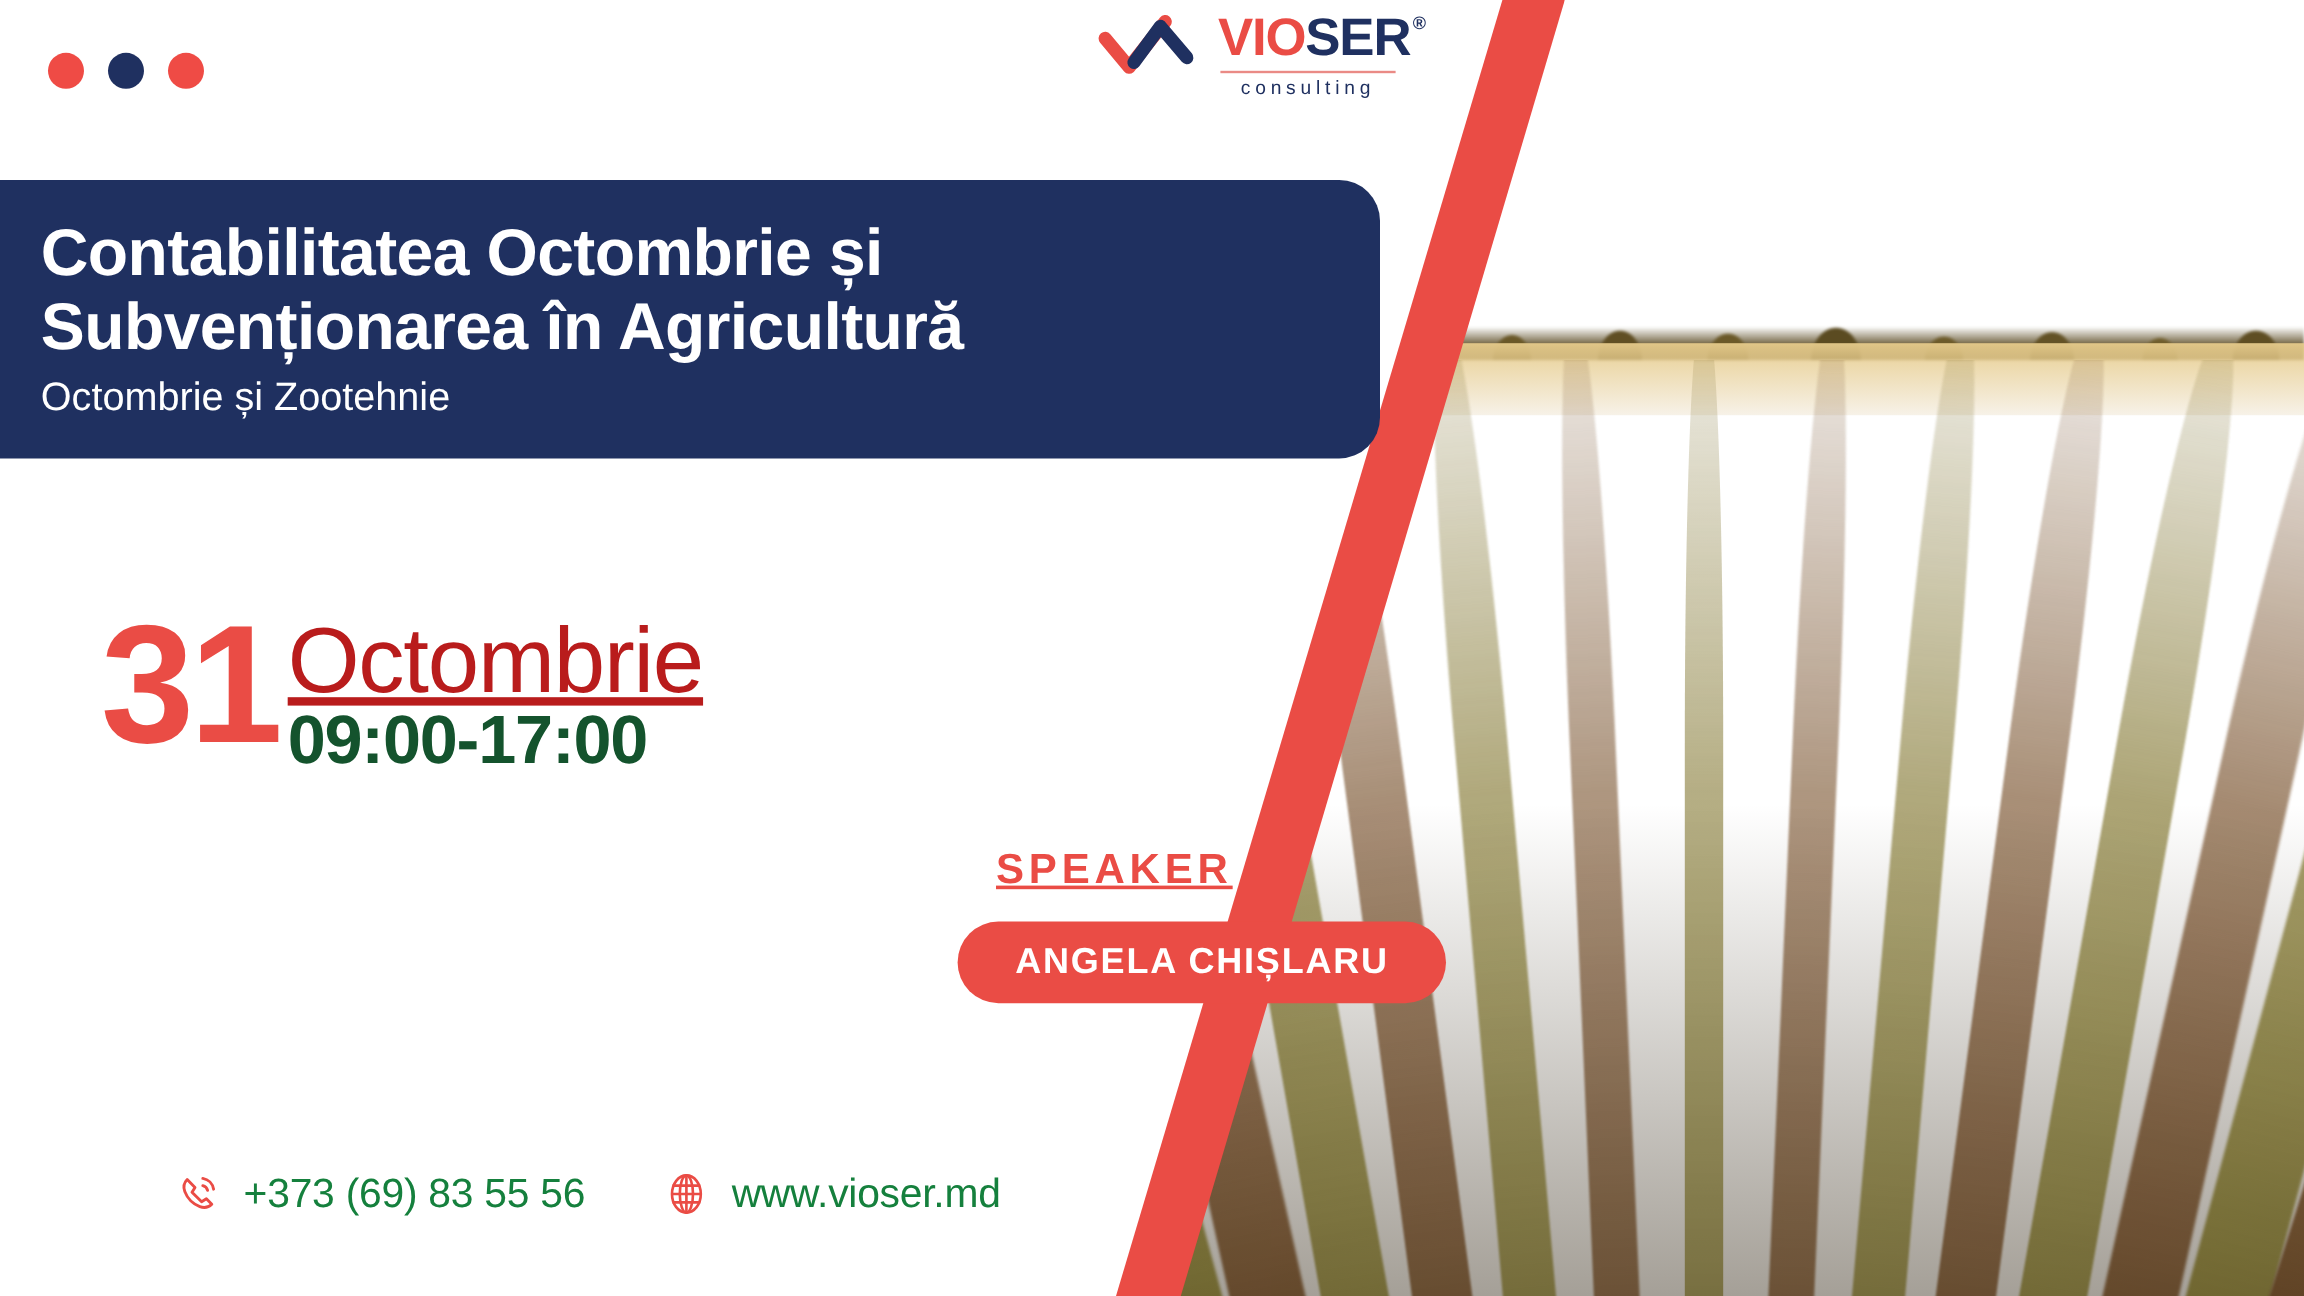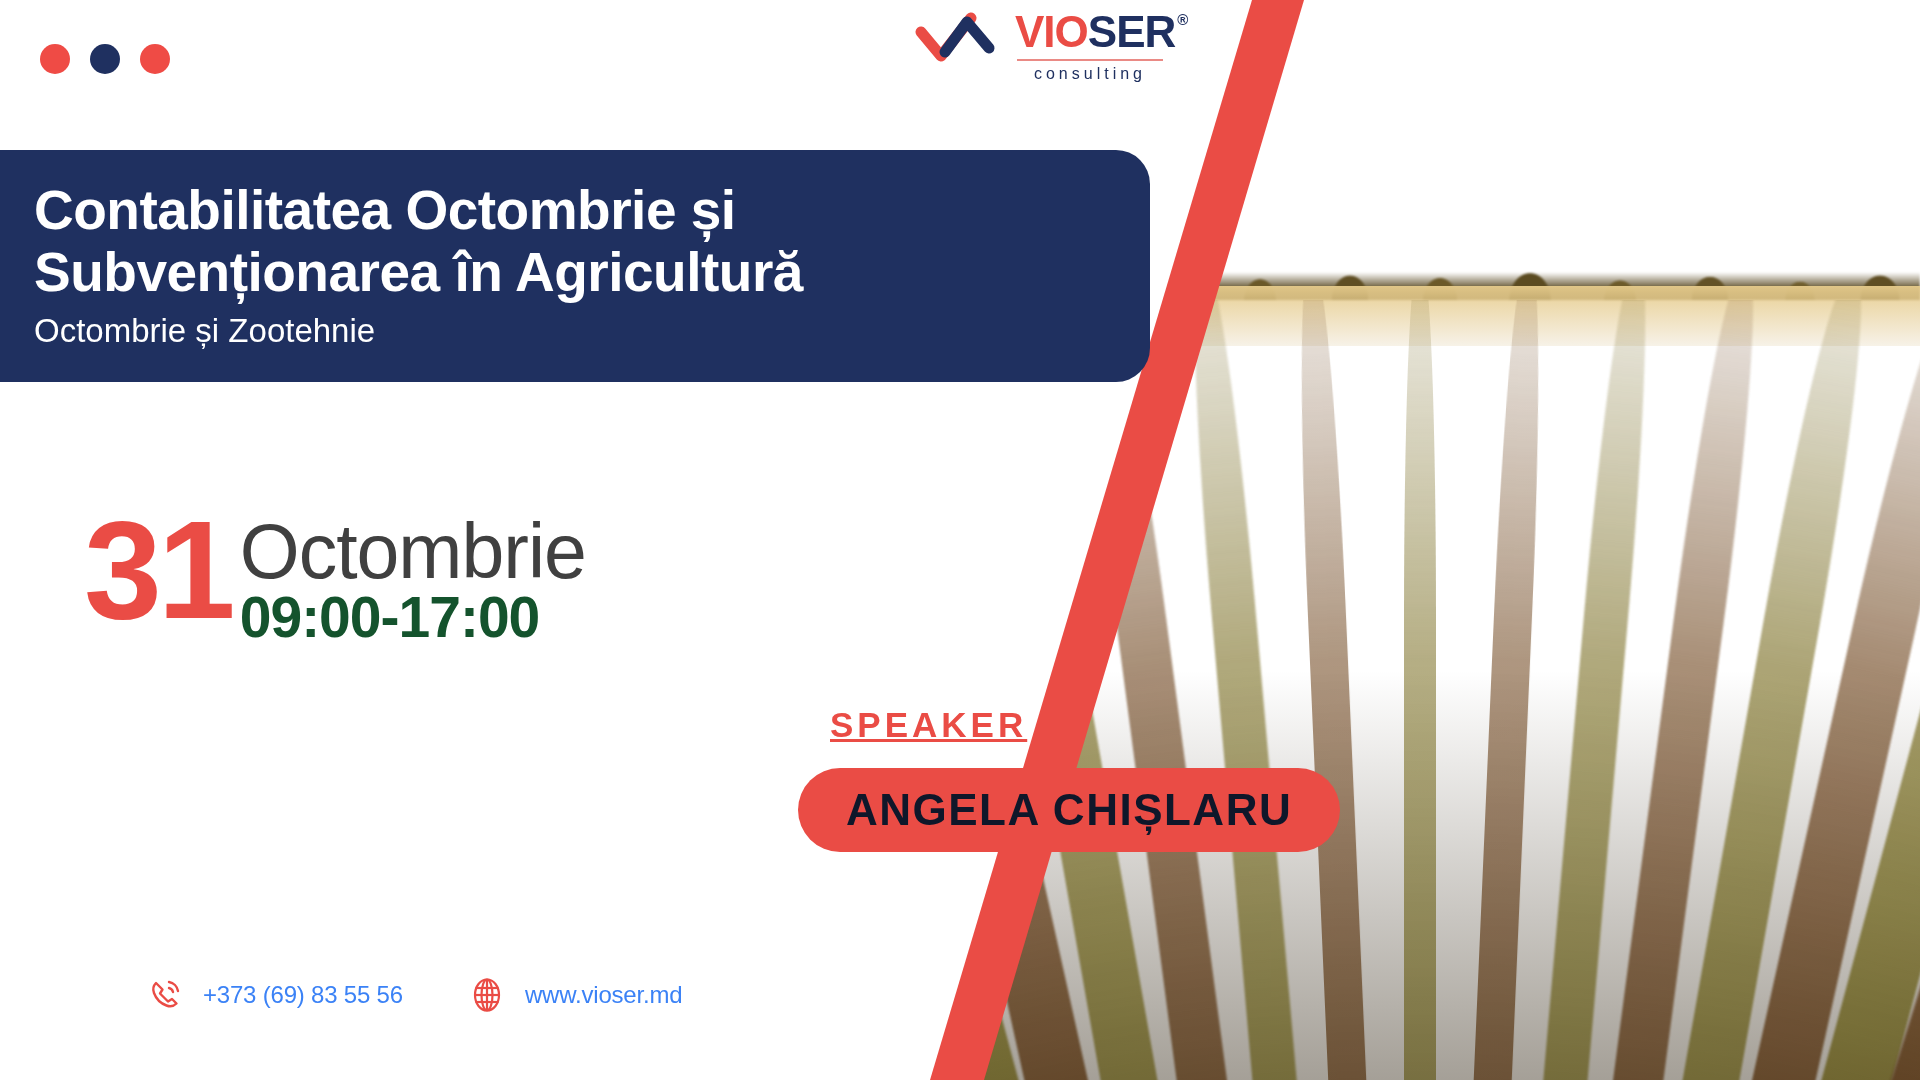--- a/index.html
+++ b/index.html
@@ -162,25 +162,26 @@
   }
   .day {
     color:#ea4c45;
     font-size:140px;
     font-weight:bold;
     line-height:.86;
     letter-spacing:-4px;
   }
   .date-right { margin-left:8px; margin-top:6px; }
   .month {
-    color:#404040;
+    color:#b91c1c;
     font-size:77px;
     line-height:.92;
     font-weight:normal;
     letter-spacing:-1px;
+    text-decoration:underline;
   }
   .hours {
     color:#14532d;
     font-size:57px;
     font-weight:bold;
     line-height:1;
     letter-spacing:-1px;
     margin-top:2px;
   }
 
@@ -195,37 +196,37 @@
     text-decoration:underline;
   }
   .speaker-pill {
     position:absolute;
     left:798px; top:768px;
     background:#ea4c45;
     border-radius:46px;
     padding:17px 48px;
   }
   .speaker-name {
-    color:#0f172a;
-    font-size:44px;
+    color:#ffffff;
+    font-size:30px;
     font-weight:bold;
     letter-spacing:1.5px;
     white-space:nowrap;
   }
 
   
   .contacts {
     position:absolute;
     left:145px; top:975px;
     display:flex; align-items:center; gap:64px;
   }
   .contact { display:flex; align-items:center; gap:18px; }
   .contact-text {
-    color:#3b82f6;
-    font-size:24px;
+    color:#15803d;
+    font-size:34px;
     letter-spacing:-.2px;
     white-space:nowrap;
   }
   .c-icon { width:40px; height:40px; flex:0 0 auto; }
 </style>
 </head>
 <body>
 
 <div id="poster">
 

